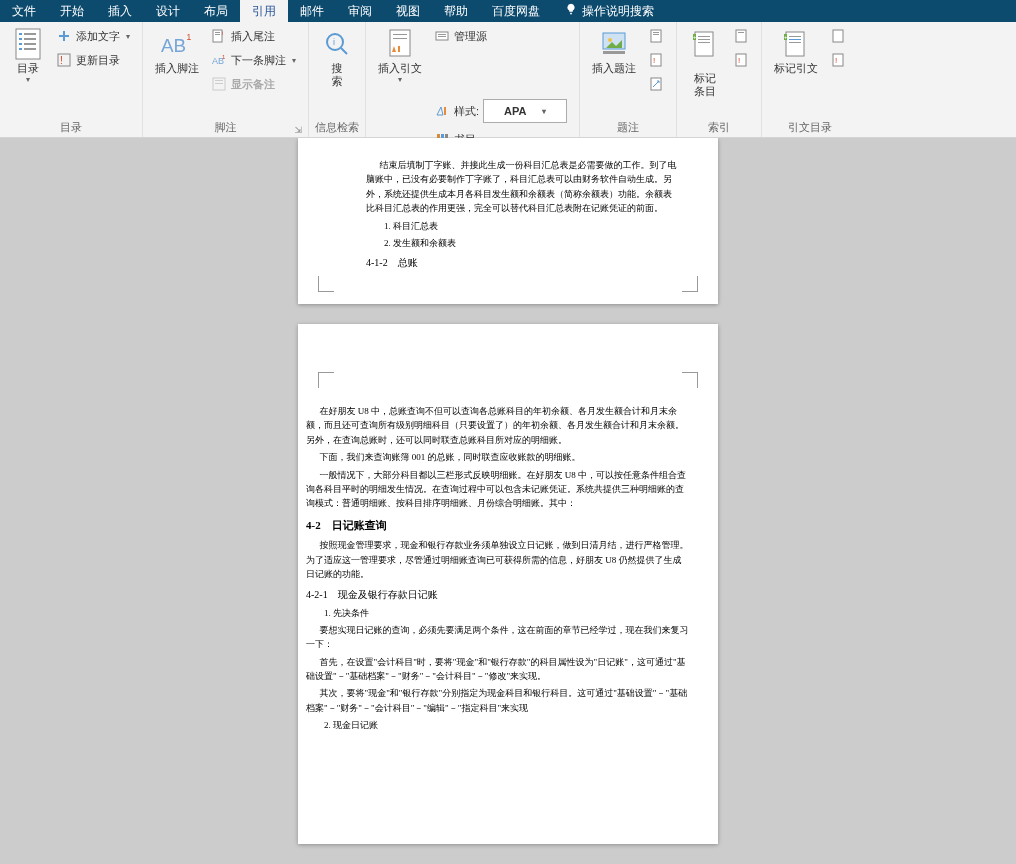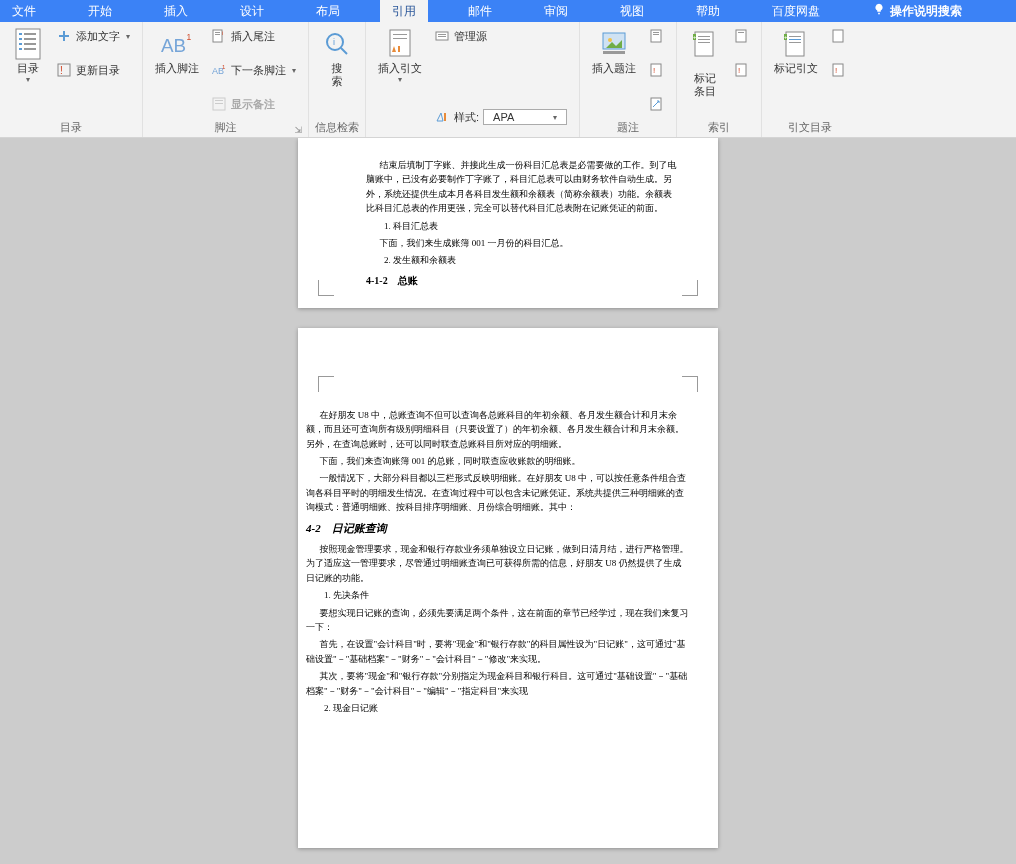--- a/index.html
+++ b/index.html
@@ -1,51 +1,51 @@
 <!DOCTYPE html>
 <html><head>
 <meta charset="utf-8">
 <style>
 * { margin: 0; padding: 0; box-sizing: border-box; }
 body { font-family: "Microsoft YaHei", sans-serif; background: #cccccc; overflow: hidden; width: 1016px; height: 864px; }
 
 
-.tab-bar { background: #3b82f6; height: 22px; display: flex; align-items: center; font-size: 12px; color: #fff; gap: 28px; }
+.tab-bar { background: #0c4a6e; height: 22px; display: flex; align-items: center; font-size: 12px; color: #fff; }
 .tab-bar .tab { padding: 3px 12px; cursor: pointer; }
 .tab-bar .tab.active { background: #f3f3f3; color: #2b579a; }
 
 
 .ribbon { background: #f3f3f3; height: 116px; display: flex; border-bottom: 1px solid #d4d4d4; }
 .ribbon-group { border-right: 1px solid #e1e1e1; padding: 2px 6px 0 6px; display: flex; flex-direction: column; justify-content: space-between; }
 .ribbon-group-content { display: flex; flex: 1; align-items: flex-start; }
 .ribbon-group-label { text-align: center; font-size: 11px; color: #666; padding: 2px 0; position: relative; }
 .ribbon-group-label .launcher { position: absolute; right: 0; bottom: 2px; font-size: 9px; color: #888; cursor: pointer; }
 
 .big-btn { display: flex; flex-direction: column; align-items: center; justify-content: center; padding: 4px 6px; cursor: pointer; min-width: 42px; }
 .big-btn .icon-box { width: 32px; height: 32px; display: flex; align-items: center; justify-content: center; }
 .big-btn .label { font-size: 11px; color: #333; margin-top: 2px; text-align: center; line-height: 1.2; }
 .big-btn .drop { font-size: 8px; color: #666; }
 
-.small-row { display: flex; flex-direction: column; gap: 14px; padding: 2px 4px; }
+.small-row { display: flex; flex-direction: column; gap: 4px; padding: 2px 4px; }
 .small-btn { display: flex; align-items: center; gap: 4px; font-size: 11px; color: #333; padding: 2px 2px; cursor: pointer; white-space: nowrap; }
 .small-btn .icon-sm { width: 16px; height: 16px; display: flex; align-items: center; justify-content: center; font-size: 12px; }
 .small-btn.disabled { color: #aaa; font-weight: bold; }
 .drop-sm { font-size: 8px; color: #666; margin-left: 2px; }
 
-.style-combo { display: inline-flex; align-items: center; border: 1px solid #ababab; background: #fff; height: 16px; padding: 0 9px; font-size: 11px; min-width: 84px; }
+.style-combo { display: inline-flex; align-items: center; border: 1px solid #ababab; background: #fff; height: 24px; padding: 0 20px; font-size: 11px; min-width: 84px; font-weight: bold; }
 .style-combo .arrow { margin-left: auto; font-size: 8px; color: #666; }
 
 
 .doc-area { background: #cccccc; height: calc(864px - 138px); overflow: auto; display: flex; flex-direction: column; align-items: center; }
 .page { background: #fff; width: 420px; box-shadow: 0 1px 4px rgba(0,0,0,0.3); margin-bottom: 20px; position: relative; padding: 16px 28px; }
 .page.first { margin-top: 0; padding-top: 0; }
 .page-content { font-family: SimSun, serif; font-size: 9px; color: #000; line-height: 1.6; margin-top: 20px; }
 .page-content p { margin: 3px 0; text-indent: 1.5em; }
-.page-content .heading1 { font-size: 11px; font-weight: bold; margin: 6px 0 4px 0; text-indent: 0; font-style: italic; }
-.page-content .heading2 { font-size: 10px; font-weight: bold; margin: 5px 0 3px 0; text-indent: 0; }
+.page-content .heading1 { font-size: 11px; font-weight: bold; margin: 6px 0 4px 0; text-indent: 0; }
+.page-content .heading2 { font-size: 10px; font-weight: normal; margin: 5px 0 3px 0; text-indent: 0; }
 .page-content .numbered { text-indent: 2em; }
 .corner { position: absolute; width: 16px; height: 16px; }
 .corner.bl { border-left: 1px solid #999; border-bottom: 1px solid #999; left: 20px; bottom: 12px; }
 .corner.br { border-right: 1px solid #999; border-bottom: 1px solid #999; right: 20px; bottom: 12px; }
 .corner.tl { border-left: 1px solid #999; border-top: 1px solid #999; left: 20px; top: 48px; }
 .corner.tr { border-right: 1px solid #999; border-top: 1px solid #999; right: 20px; top: 48px; }
 
 
 svg { display: block; }
 </style>
@@ -57,21 +57,21 @@
   <div class="tab">开始</div>
   <div class="tab">插入</div>
   <div class="tab">设计</div>
   <div class="tab">布局</div>
   <div class="tab active">引用</div>
   <div class="tab">邮件</div>
   <div class="tab">审阅</div>
   <div class="tab">视图</div>
   <div class="tab">帮助</div>
   <div class="tab">百度网盘</div>
-  <div class="tab" style="display:flex;gap:4px;font-weight:bold;">
+  <div class="tab" style="display:flex;gap:4px;">
     <span>
       <svg width="14" height="14" viewBox="0 0 16 16">
           <path fill="#fff" d="M8 1a4 4 0 00-2 7.5V10h4V8.5A4 4 0 008 1zm-1 10h2v1a1 1 0 11-2 0v-1z"></path>
         </svg>
     </span>
     <span>操作说明搜索</span>
   </div>
 </div>
 
 <div class="ribbon">
@@ -359,37 +359,37 @@
     <div class="ribbon-group-label">引文目录</div>
   </div>
 
 </div>
 
 <div class="doc-area">
   <div class="page first" style="height:210px;">
     <div class="page-content" style="padding-left:40px;padding-right:12px;">
       <p>结束后填制丁字账、并接此生成一份科目汇总表是必需要做的工作。到了电脑账中，已没有必要制作丁字账了，科目汇总表可以由财务软件自动生成。另外，系统还提供生成本月各科目发生额和余额表（简称余额表）功能。余额表比科目汇总表的作用更强，完全可以替代科目汇总表附在记账凭证的前面。</p>
       <p class="numbered">1. 科目汇总表</p>
-      <p>下面，我们来生成账簿 001 一月份的科目汇总。</p>
       <p class="numbered">2. 发生额和余额表</p>
       <p class="heading2">4-1-2　总账</p>
     </div>
     <div class="corner bl"></div>
     <div class="corner br"></div>
   </div>
 
   <div class="page" style="min-height:520px;padding-top:60px;padding-left:8px;">
     <div class="corner tl"></div>
     <div class="corner tr"></div>
     <div class="page-content">
       <p>在好朋友 U8 中，总账查询不但可以查询各总账科目的年初余额、各月发生额合计和月末余额，而且还可查询所有级别明细科目（只要设置了）的年初余额、各月发生额合计和月末余额。另外，在查询总账时，还可以同时联查总账科目所对应的明细账。</p>
       <p>下面，我们来查询账簿 001 的总账，同时联查应收账款的明细账。</p>
       <p>一般情况下，大部分科目都以三栏形式反映明细账。在好朋友 U8 中，可以按任意条件组合查询各科目平时的明细发生情况。在查询过程中可以包含未记账凭证。系统共提供三种明细账的查询模式：普通明细账、按科目排序明细账、月份综合明细账。其中：</p>
       <p class="heading1">4-2　日记账查询</p>
       <p>按照现金管理要求，现金和银行存款业务须单独设立日记账，做到日清月结，进行严格管理。为了适应这一管理要求，尽管通过明细账查询已可获得所需的信息，好朋友 U8 仍然提供了生成日记账的功能。</p>
+      <p class="heading2">4-2-1　现金及银行存款日记账</p>
       <p class="numbered">1. 先决条件</p>
       <p>要想实现日记账的查询，必须先要满足两个条件，这在前面的章节已经学过，现在我们来复习一下：</p>
       <p>首先，在设置"会计科目"时，要将"现金"和"银行存款"的科目属性设为"日记账"，这可通过"基础设置"－"基础档案"－"财务"－"会计科目"－"修改"来实现。</p>
       <p>其次，要将"现金"和"银行存款"分别指定为现金科目和银行科目。这可通过"基础设置"－"基础档案"－"财务"－"会计科目"－"编辑"－"指定科目"来实现</p>
       <p class="numbered">2. 现金日记账</p>
     </div>
   </div>
 </div>
 
 </body></html>

